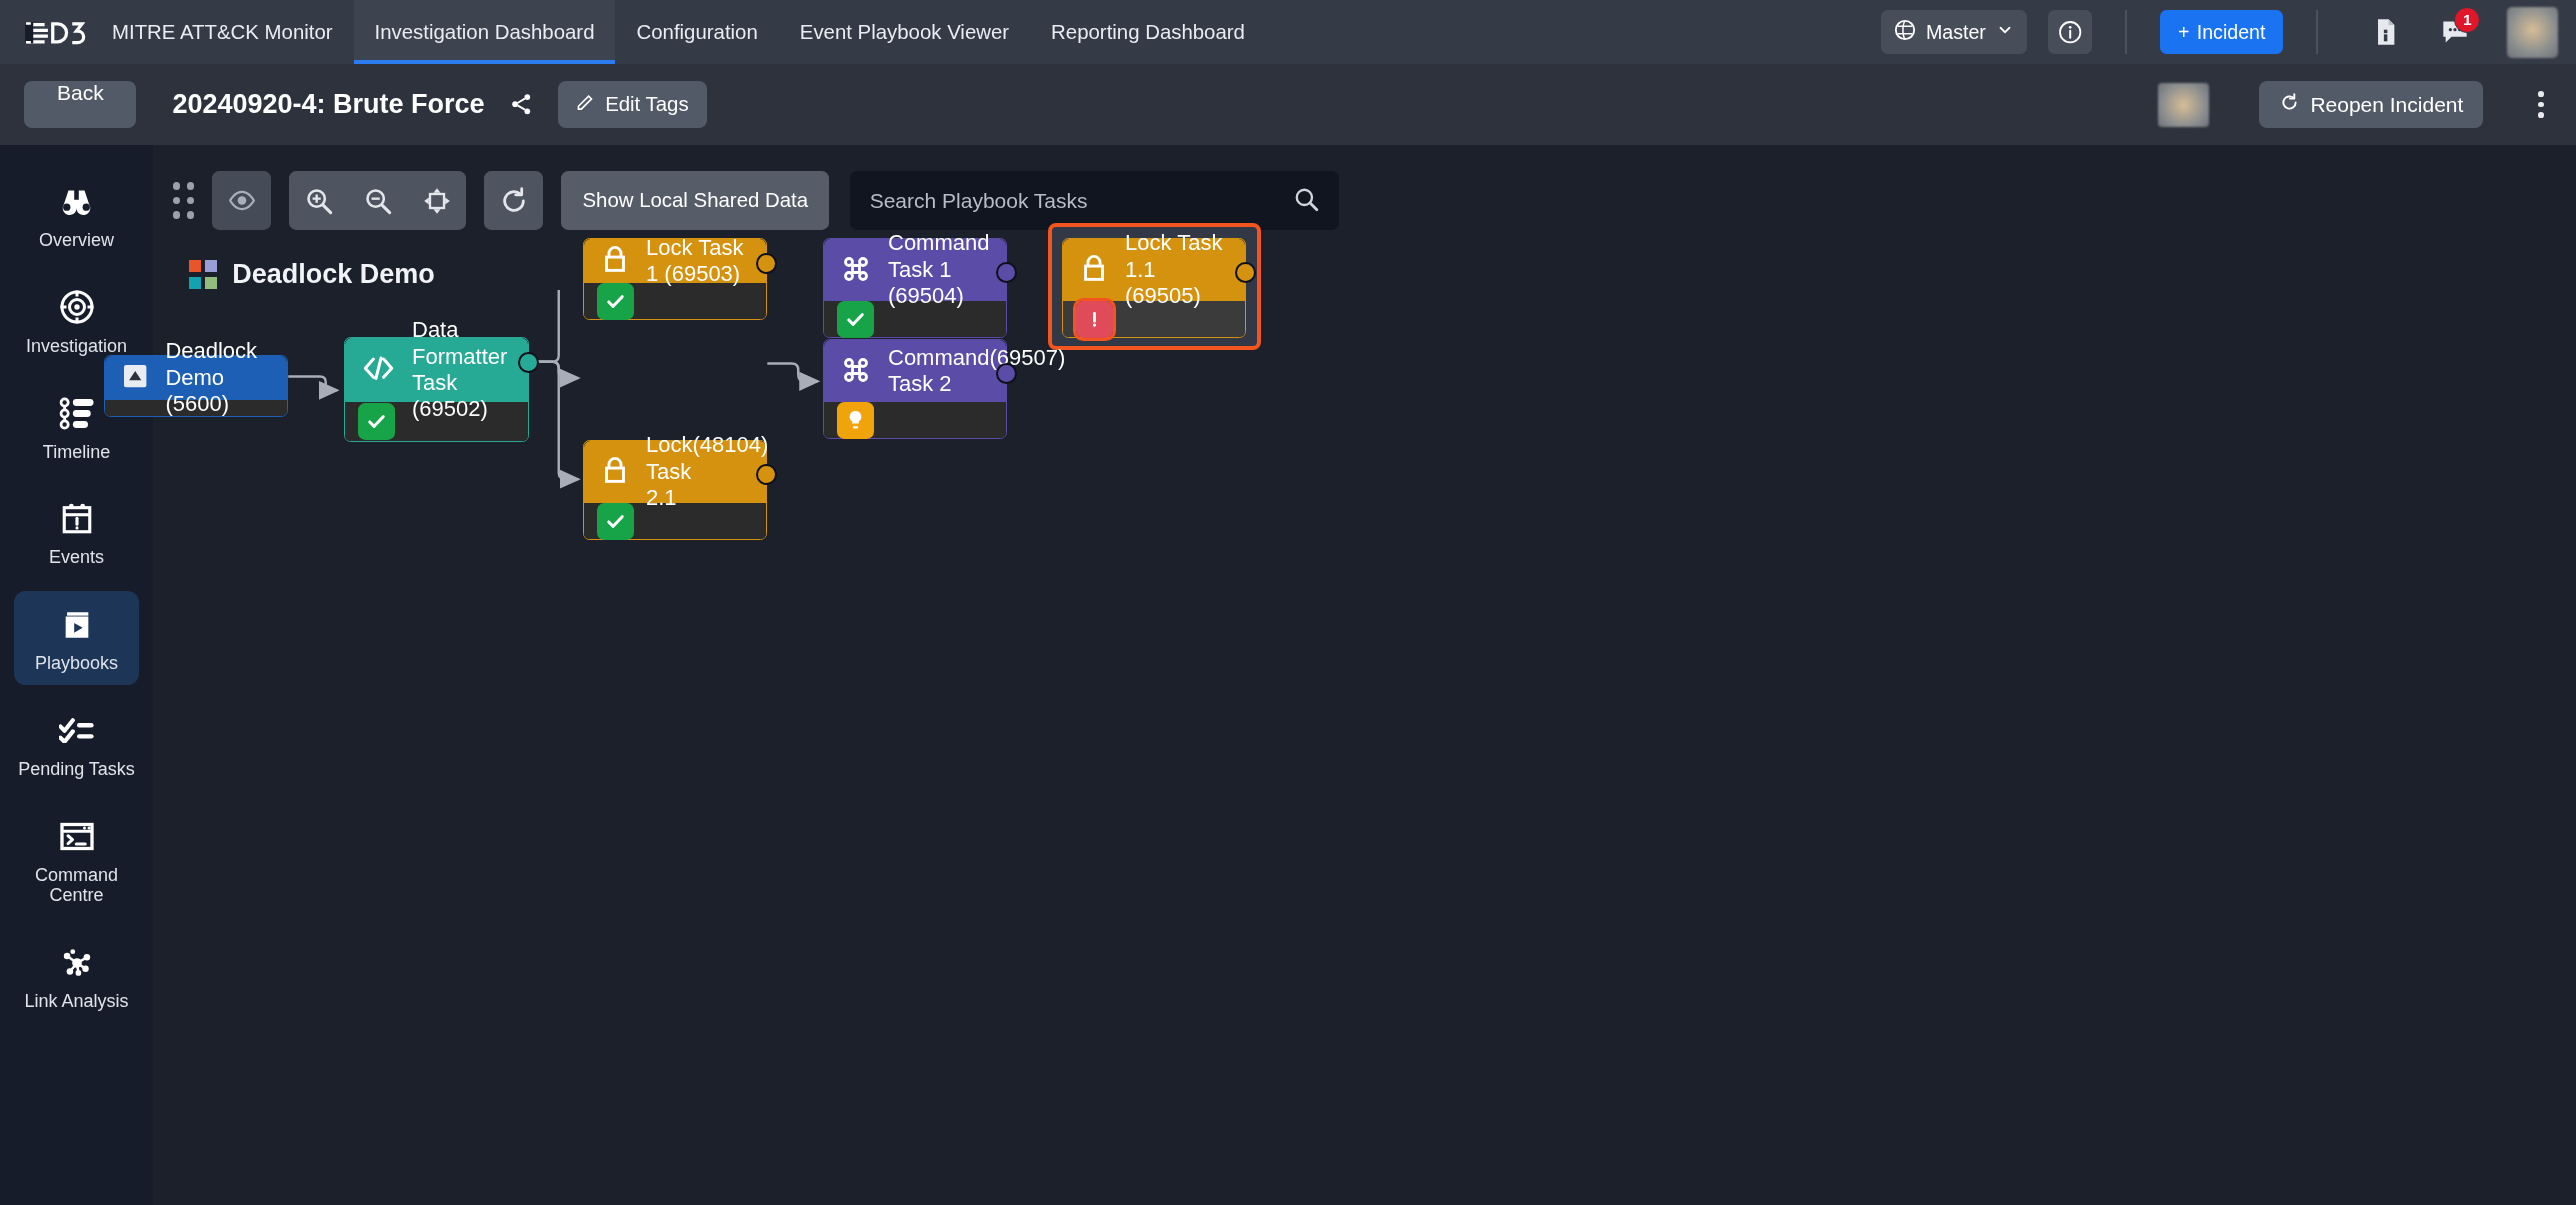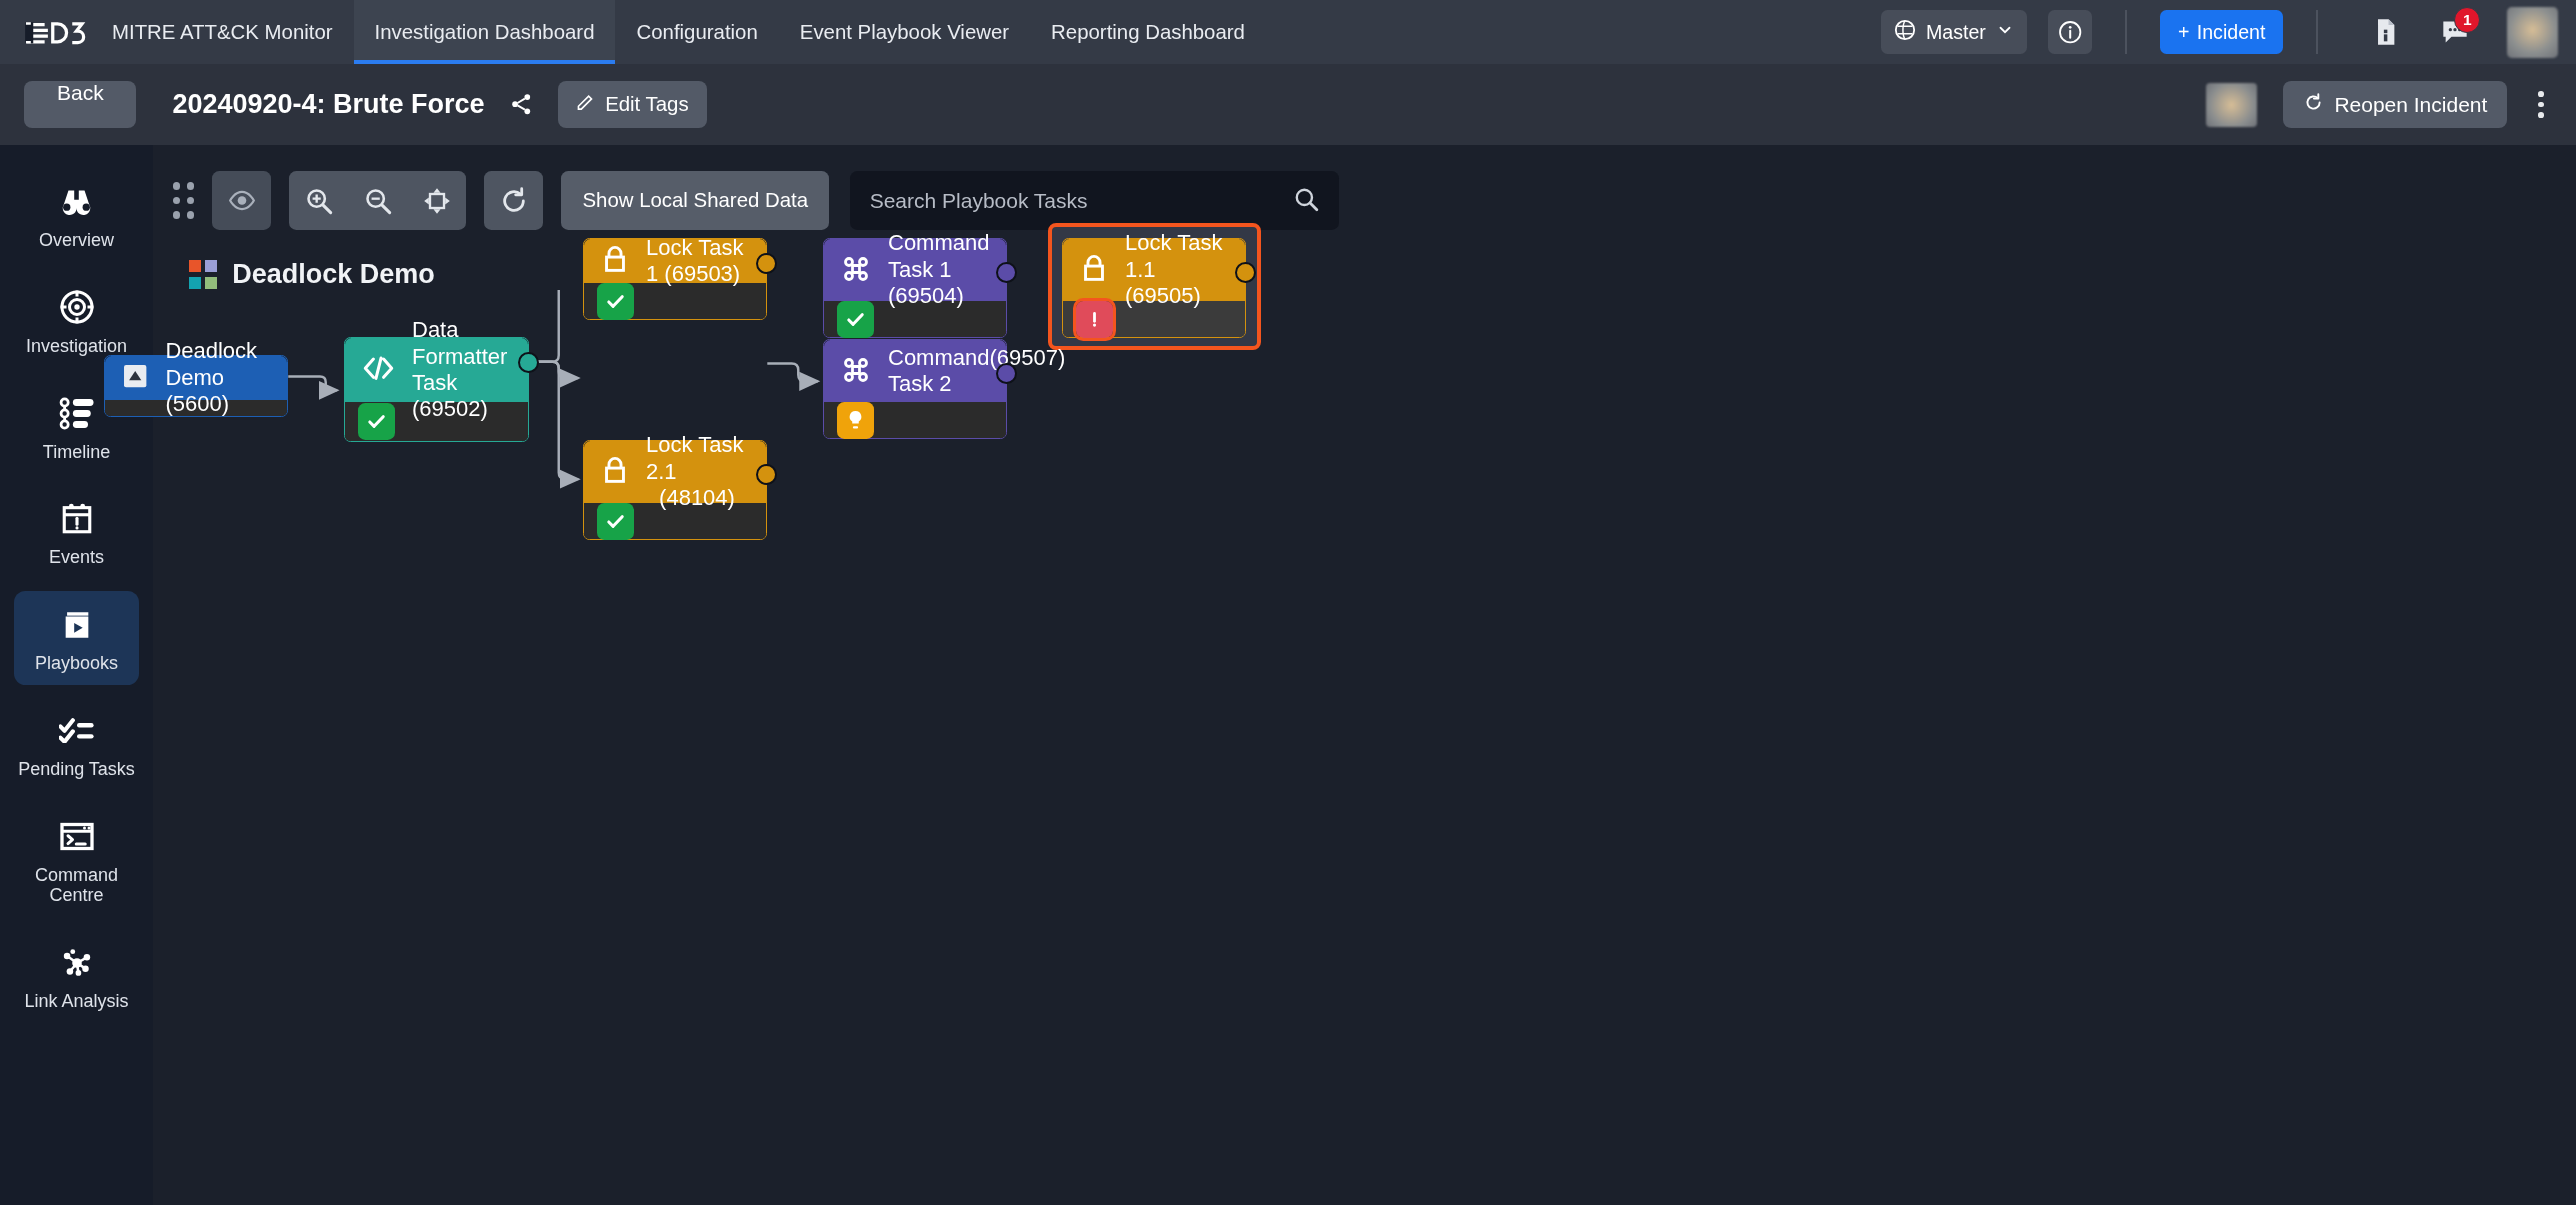--- a/index.html
+++ b/index.html
@@ -59,21 +59,21 @@
   #back-btn{
     margin-left:24.4px;background:#535a67;border-radius:8.1px;height:47px;width:112px;
     display:flex;justify-content:center;font-size:21px;color:#fff;cursor:pointer;
   }
   #inc-title{ margin-left:36px; font-size:27px; font-weight:bold; color:#fff; white-space:nowrap;}
   #share-icon{ margin-left:24.4px; cursor:pointer; display:flex; align-items:center;}
   #edit-tags{
     margin-left:24.4px;background:#535a67;border-radius:8.1px;height:47px;padding:0 18px;
     display:flex;align-items:center;gap:9.8px;font-size:20.4px;color:#fff;cursor:pointer;white-space:nowrap;
   }
-  #subhead-right{ margin-left:auto; display:flex; align-items:center; padding-right:26px;}
+  #subhead-right{ margin-left:auto; display:flex; align-items:center; padding-right:26px;gap:24px;}
   #sub-avatar{
     width:51px;height:44px;border-radius:4.1px;
     background:radial-gradient(circle at 50% 50%, #d6bd96 0%, #8a8d8e 65%, #6d7178 100%);
     filter:blur(1.1px);
   }
   #reopen-btn{
     margin-left:26px;background:#535a67;border-radius:8.1px;height:47px;padding:0 19.6px;
     display:flex;align-items:center;gap:10.6px;font-size:21px;color:#fff;cursor:pointer;white-space:nowrap;
   }
   #kebab{ margin-left:24.4px; display:flex;flex-direction:column;gap:4.9px;cursor:pointer;padding:6.5px;}
@@ -605,21 +605,21 @@
   </div>
 
   <div class="node" style="left:430px; top:150px; width:184px; border:1.6px solid #d4920e;">
     <div class="node-head" style="background:#d4920e; height:62px;">
       <span class="lock-svg">
         <svg width="26" height="29" viewBox="0 0 20 24">
             <path d="M5 10V7a5 5 0 0 1 10 0v3" fill="none" stroke="#fff" stroke-width="2.4"></path>
             <rect x="3" y="10" width="14" height="11" fill="none" stroke="#fff" stroke-width="2.4"></rect>
           </svg>
       </span>
-      <span style="display:flex;flex-direction:column;align-items:center;">
+      <span style="display:flex;flex-direction:row;">
         <span class="ttl">Lock Task 2.1</span>
         <span class="ttl">(48104)</span>
       </span>
     </div>
     <div class="node-body" style="height:36px;">
       <span class="status" style="background:#17a348;">
         <svg width="23" height="23" viewBox="0 0 24 24">
             <path d="M5 12.5l4.5 4.5L19 7" fill="none" stroke="#fff" stroke-width="3.2" stroke-linecap="round" stroke-linejoin="round"></path>
           </svg>
       </span>

